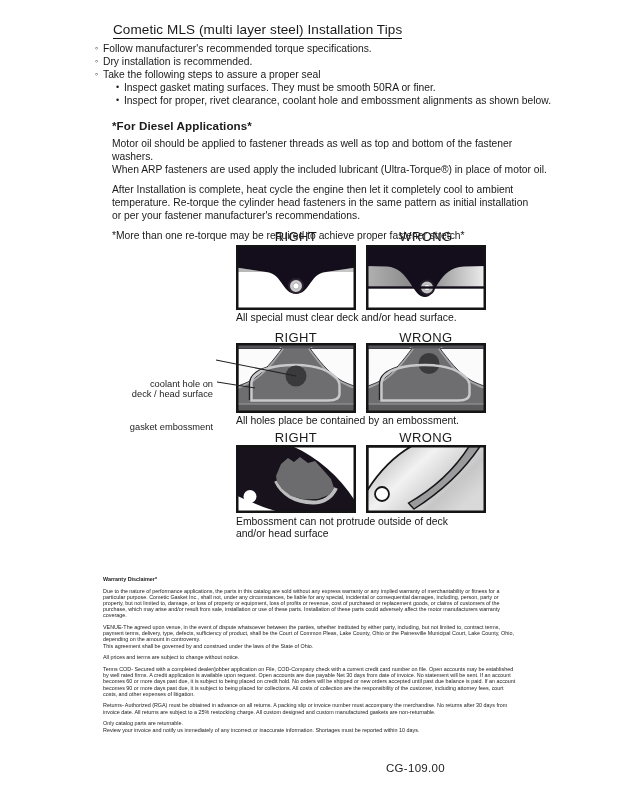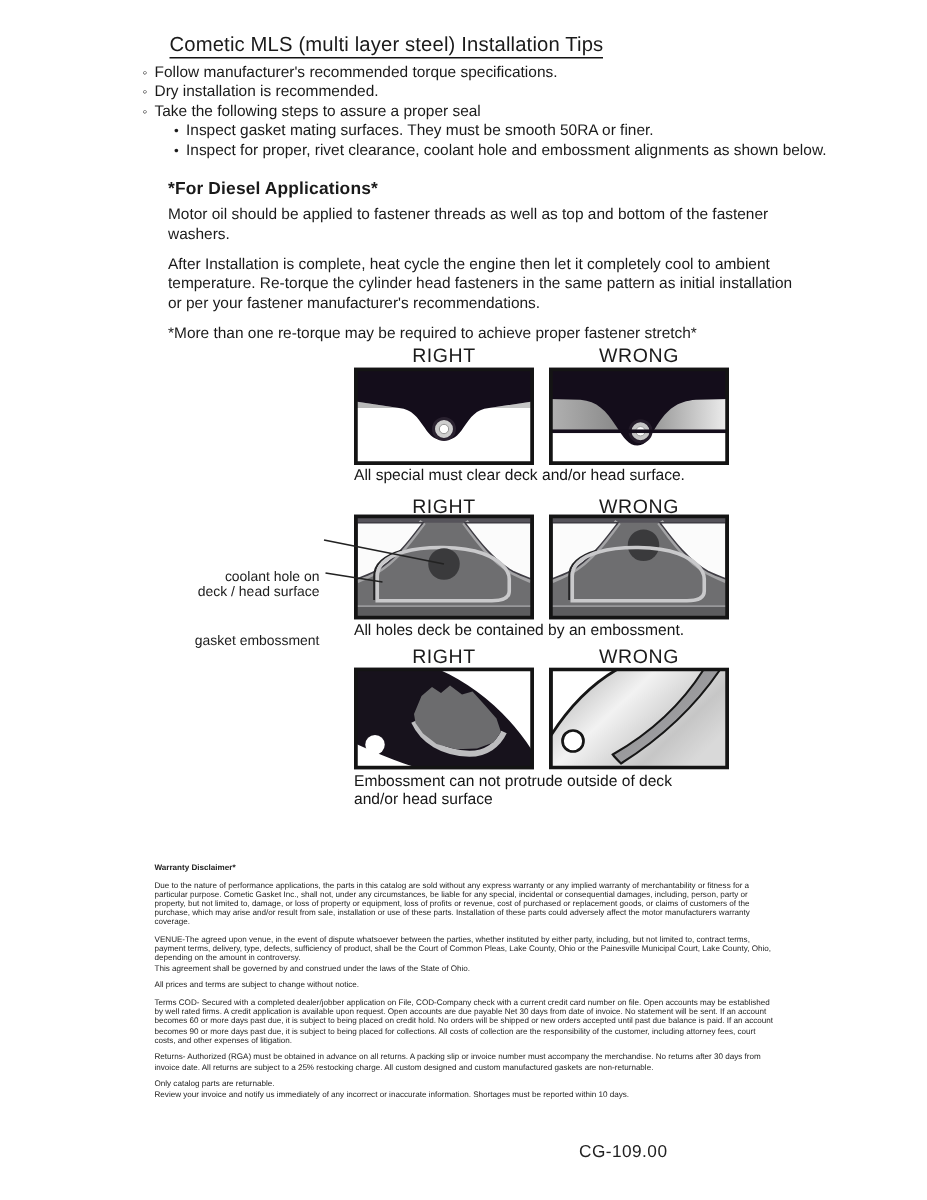--- a/index.html
+++ b/index.html
@@ -73,20 +73,21 @@
     <div class="sbrow">
         <span class="m2">•</span>
         <span>Inspect for proper, rivet clearance, coolant hole and embossment alignments as shown below.</span>
       </div>
   </div>
 
   <div class="abs diesel">
     <div class="diesel-h">*For Diesel Applications*</div>
     <div class="dpara">
       <div>Motor oil should be applied to fastener threads as well as top and bottom of the fastener washers.</div>
+      <div>When ARP fasteners are used apply the included lubricant (Ultra-Torque®) in place of motor oil.</div>
     </div>
     <div class="dpara">
       <div>After Installation is complete, heat cycle the engine then let it completely cool to ambient</div>
       <div>temperature. Re-torque the cylinder head fasteners in the same pattern as initial installation</div>
       <div>or per your fastener manufacturer's recommendations.</div>
     </div>
     <div class="dpara">*More than one re-torque may be required to achieve proper fastener stretch*</div>
   </div>
 
   <div class="abs drow d1">
@@ -154,21 +155,21 @@
       <rect y="61.7" width="120" height="8.3" fill="#5c5c5e"></rect>
       <circle cx="63" cy="20.5" r="10.5" fill="#3a3a3c"></circle>
       <path d="M13.5,57 L13.5,41 C13.5,33.5 20,27.5 32,24" stroke="#232325" stroke-width="1.4" fill="none"></path>
       <path d="M15.5,57.5 L15.5,41 C15.5,34 21,28.5 33,25 C47,20.8 72,20.8 86,26 C96,29.8 103.5,36 103.5,43 L103.5,51 C103.5,55.5 99.5,57.5 92,57.5 Z" stroke="#c9c9cb" stroke-width="2.4" fill="none"></path>
       <rect x="1.25" y="1.25" width="117.5" height="67.5" fill="none" stroke="#141414" stroke-width="2.5"></rect>
     </svg>
     <svg class="leader-svg" width="618" height="100" viewBox="0 0 618 100">
       <line x1="216" y1="31" x2="296" y2="47" stroke="#222222" stroke-width="1.1"></line>
       <line x1="217" y1="53" x2="255" y2="59" stroke="#222222" stroke-width="1.1"></line>
     </svg>
-    <div class="cap">All holes deck be contained by an embossment.</div>
+    <div class="cap">All holes place be contained by an embossment.</div>
   </div>
 
   <div class="abs drow d3">
     <div class="rl">RIGHT</div>
     <div class="wl">WRONG</div>
     <svg class="pnl pnl-r" width="120" height="68" viewBox="0 0 120 68">
       <rect width="120" height="68" fill="#17121c"></rect>
       <path d="M57,1.5 L118.5,1.5 L118.5,55 C103,31 81,12 57,1.5 Z" fill="#ffffff"></path>
       <path d="M1.5,51 C16,57.5 29,63 41,66.5 L1.5,66.5 Z" fill="#ffffff"></path>
       <path d="M40,36 C46,49 59,57 77,57.5 C88,57.5 96,51.5 100,43" stroke="#bdbdbf" stroke-width="4" fill="none"></path>

